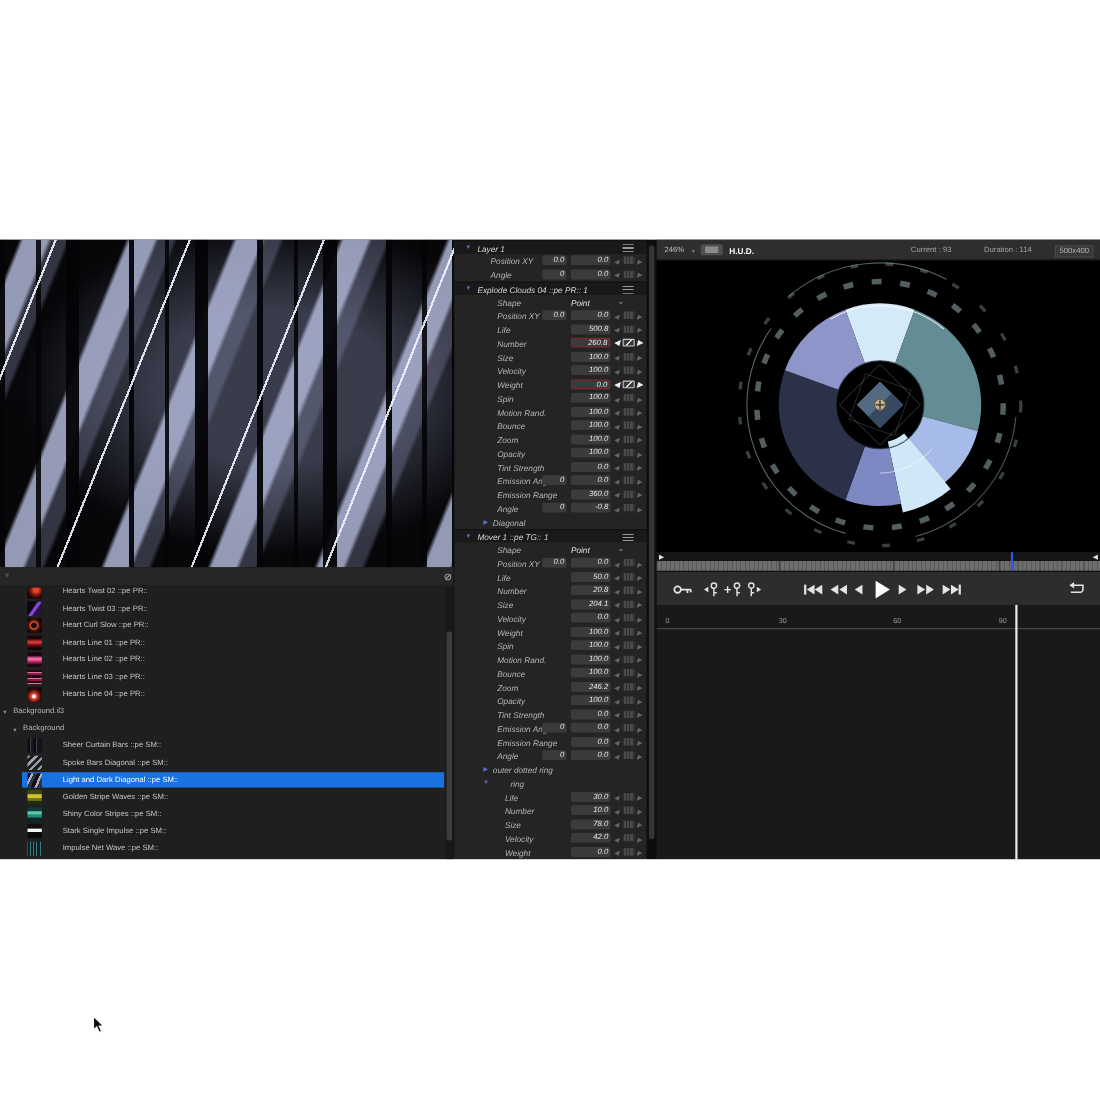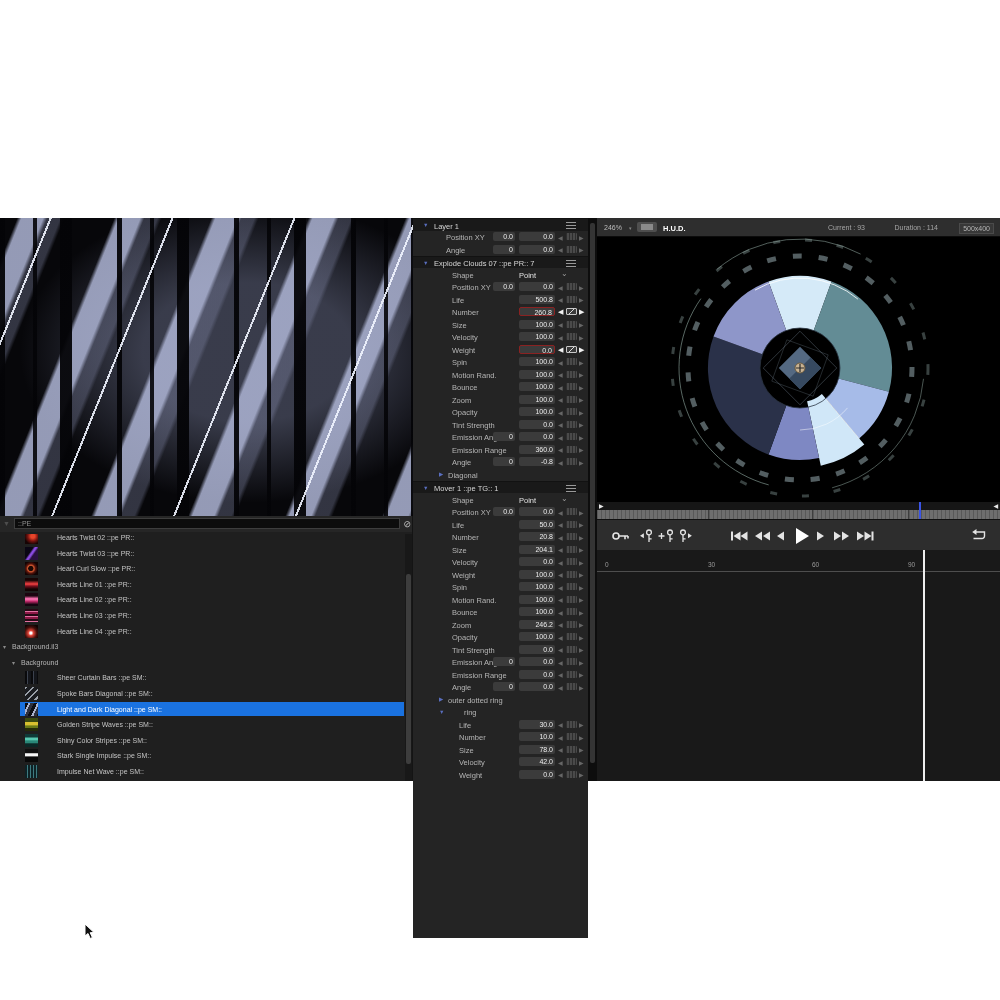--- a/index.html
+++ b/index.html
@@ -47,21 +47,21 @@
   .th-sheer-curtain-bars{background:repeating-linear-gradient(90deg,#0a0a0c 0 2px,#3c424e 2px 3px,#14161b 3px 6px);}
   .th-spoke-bars-diagonal{background:repeating-linear-gradient(135deg,#9aa0a8 0 2px,#1a1c20 2px 5px);}
   .th-light-and-dark-diagonal{background:repeating-linear-gradient(115deg,#0c0d12 0 3px,#aab2cc 3px 5px,#2e313d 5px 8px);}
   .th-golden-stripe-waves{background:linear-gradient(180deg,#3a4a10 0 28%,#d8c030 34% 54%,#6a7a18 60% 74%,#252c09 80%);}
   .th-shiny-color-stripes{background:linear-gradient(180deg,#0f3a38 0 24%,#58c8b0 30% 46%,#2a8878 52% 66%,#0b2826 76%);}
   .th-stark-single-impulse{background:linear-gradient(180deg,#101010 0 30%,#f6f6f6 36% 54%,#090909 60%);}
   .th-impulse-net-wave{background:repeating-linear-gradient(90deg,#0e2226 0 2px,#3e7a80 2px 3px),#0e2226;}
   .th-teal-partial{background:repeating-linear-gradient(90deg,#0d2a2e 0 2px,#37707a 2px 3px);}
 
   
-  .param-panel{position:absolute;left:413px;top:0;width:175px;height:720px;background:#242424;overflow:hidden;}
+  .param-panel{position:absolute;left:413px;top:0;width:175px;height:563px;background:#242424;overflow:hidden;font-style:italic;}
   .p-row{position:absolute;left:0;width:175px;height:12.5px;}
   .p-row.header{background:#191919;border-top:1px solid #121212;box-sizing:border-box;}
   .p-tri{position:absolute;font-size:5.5px;color:#5a6fc0;top:3px;}
   .p-label{position:absolute;top:2.5px;font-size:7.5px;color:#b5b5b5;white-space:nowrap;}
   .p-label.hd{color:#d6d6d6;}
   .pill{position:absolute;top:1.8px;height:9px;background:#3b3b3b;border-radius:2px;box-sizing:border-box;
         font-size:7px;color:#ececec;text-align:right;padding:1px 2px 0 0;}
   .pill.hl{border:1px solid #8a2222;}
   .v1{left:80px;width:22px;}
   .v2{left:106px;width:36px;}
@@ -115,21 +115,20 @@
 
 <div class="content">
 
   <div class="preview">
     <div class="stripes"></div>
   </div>
 
   <div class="media-panel">
     <div class="filter-row">
       <span class="filter-tri">▼</span>
-      <input class="filter-input" value="::PE" style="">
       <span class="filter-clear">⊘</span>
     </div>
     <div class="media-list" id="media-list">
           <div class="m-row" style="top: -4px;">
             <span class="thumb th-hearts-twist-02"></span>
             <span class="m-label">Hearts Twist 02 ::pe PR::</span>
           </div>
           <div class="m-row" style="top: 11.6px;">
             <span class="thumb th-hearts-twist-03"></span>
             <span class="m-label">Hearts Twist 03 ::pe PR::</span>
@@ -220,21 +219,21 @@
         <div class="p-row" style="top: 25px;">
           <span class="p-label" style="left:33px">Angle</span>
           <span class="pill v1">0</span>
           <span class="pill v2">0.0</span>
           <span class="arrL">◀</span>
           <span class="sbtn"></span>
           <span class="arrR">▶</span>
         </div>
         <div class="p-row header" style="top: 37.5px;">
           <span class="p-tri" style="left:10px">▼</span>
-          <span class="p-label hd" style="left:21px">Explode Clouds 07 ::pe PR:: 7</span>
+          <span class="p-label hd" style="left:21px">Explode Clouds 04 ::pe PR:: 1</span>
           <span class="menu-ic"></span>
         </div>
         <div class="p-row" style="top: 50px;">
           <span class="p-label" style="left:39px">Shape</span>
           <span class="shape-val">Point</span>
           <span class="chev">⌄</span>
         </div>
         <div class="p-row" style="top: 62.5px;">
           <span class="p-label" style="left:39px">Position XY</span>
           <span class="pill v1">0.0</span>

